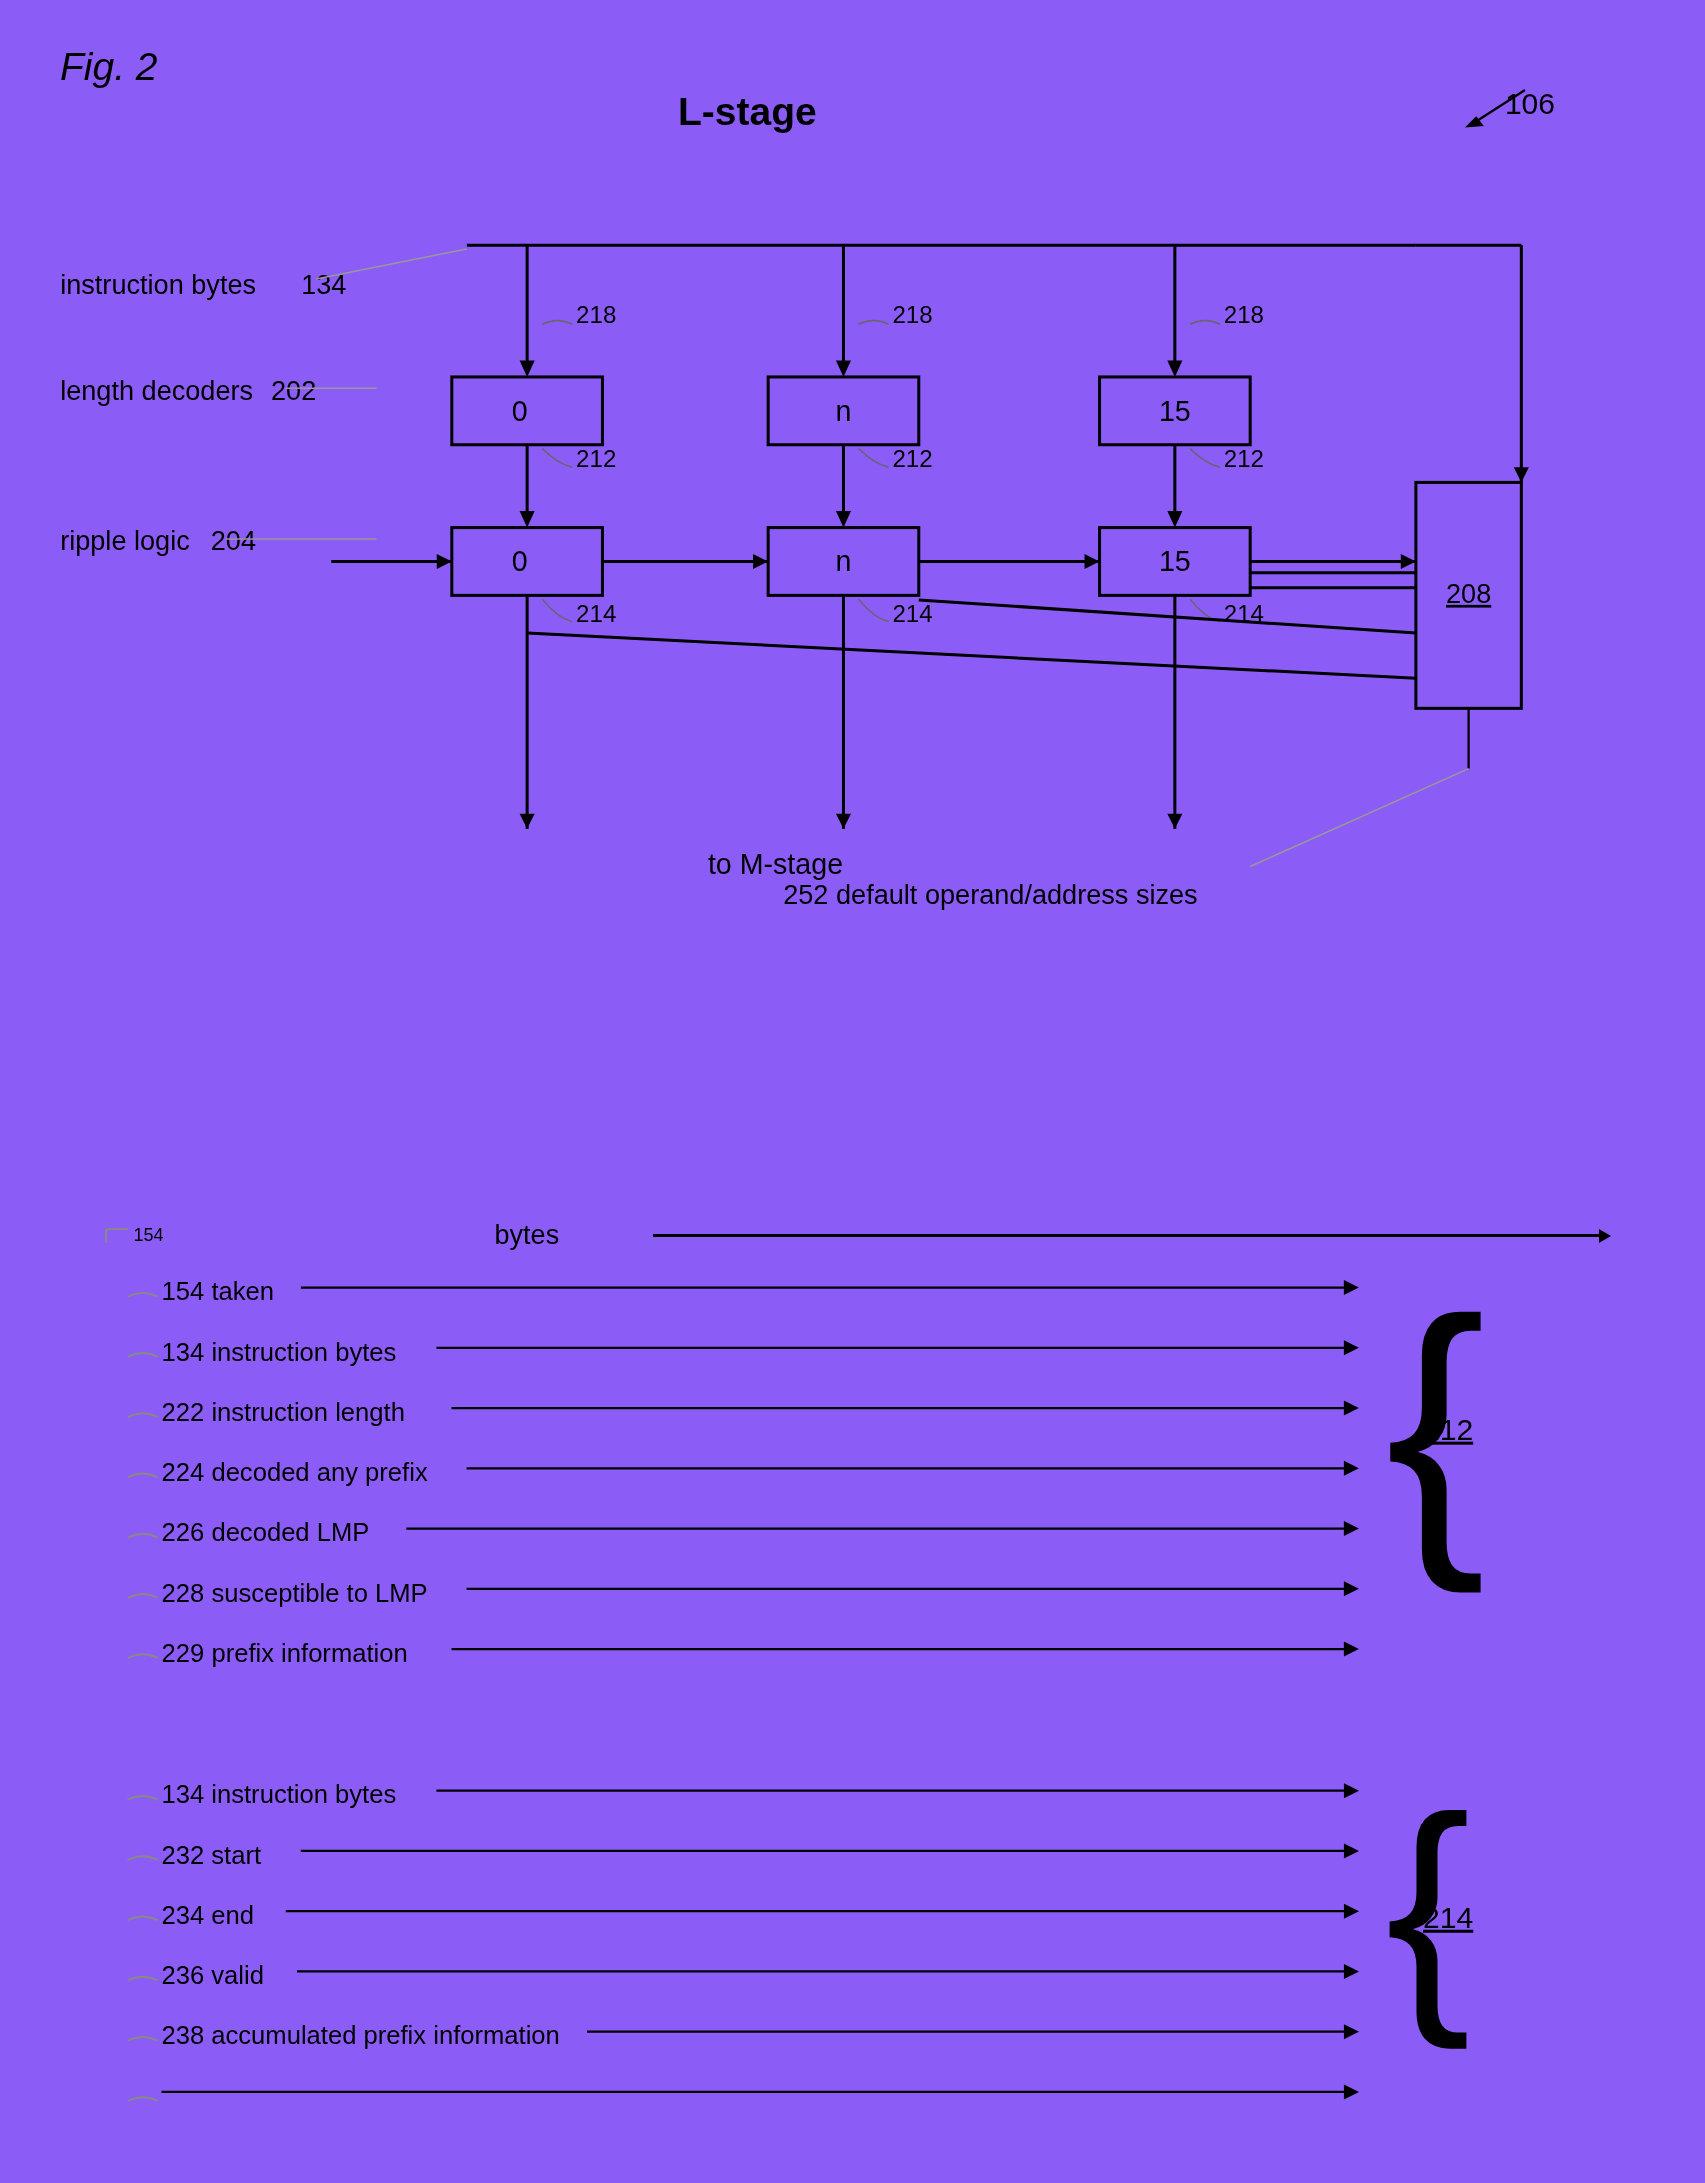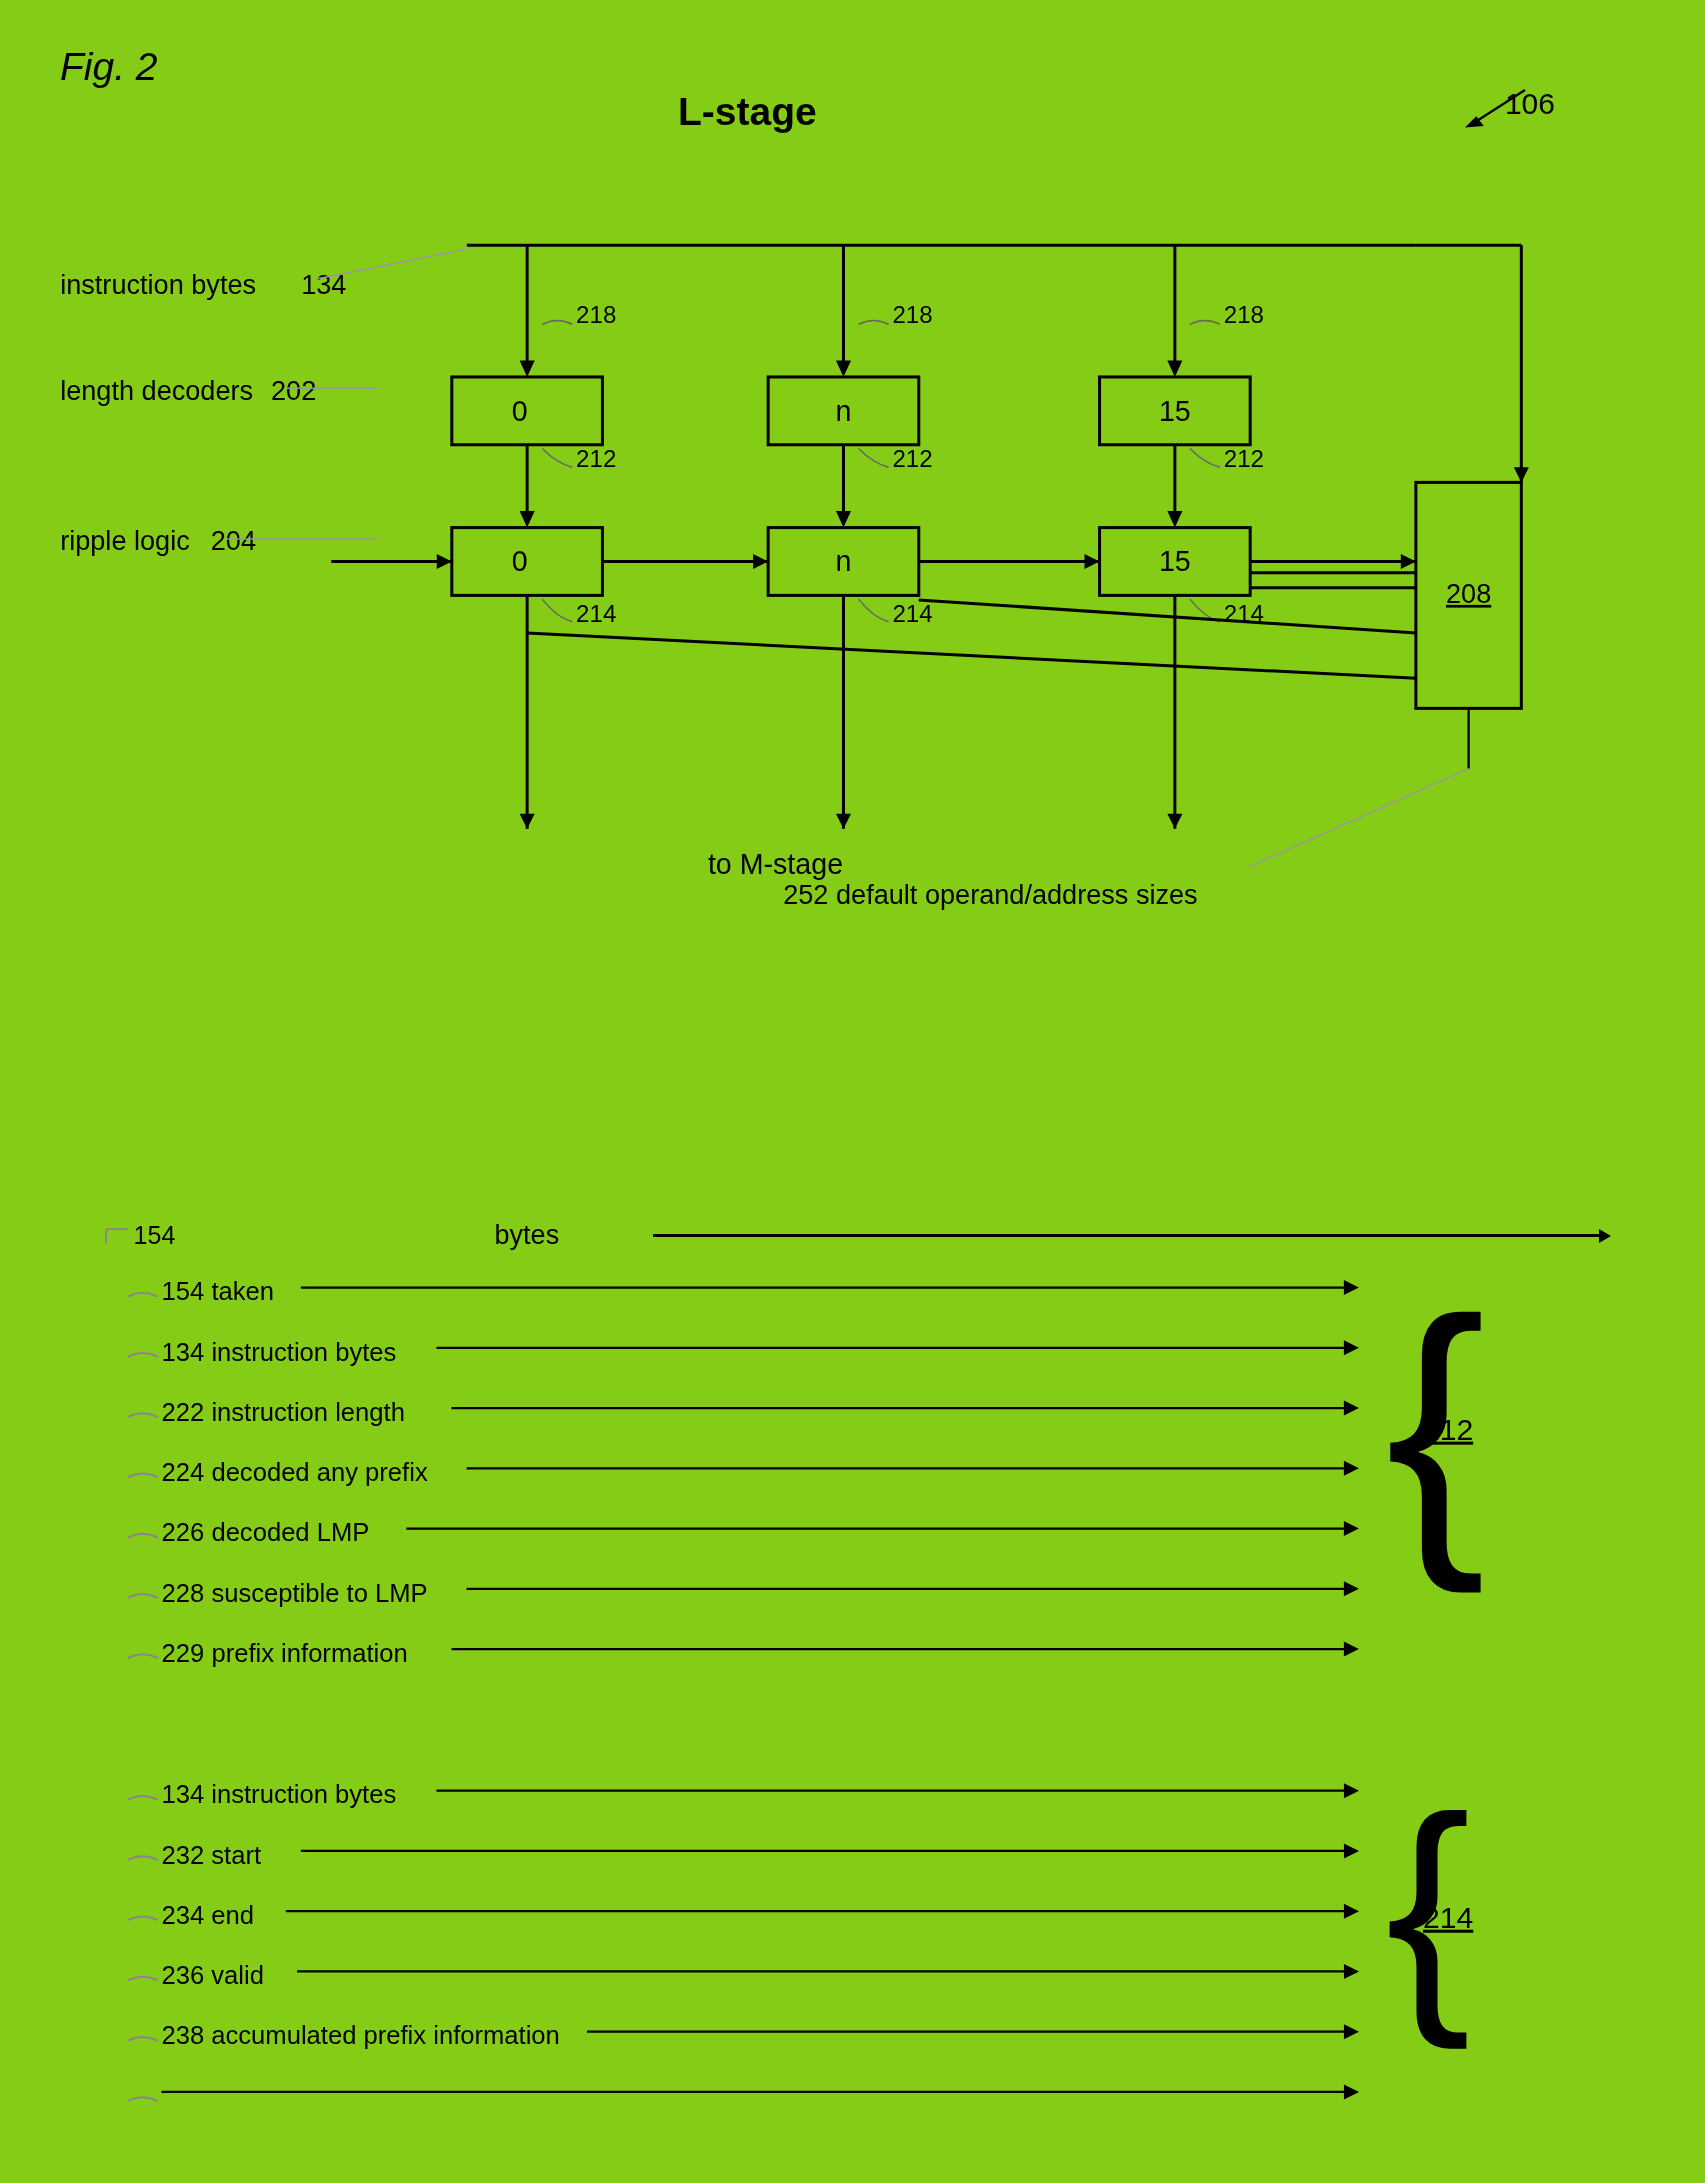--- a/index.html
+++ b/index.html
@@ -8,21 +8,21 @@
       font-family: Arial, sans-serif;
       width: 1706px;
       min-height: 2183px;
       position: relative;
       overflow: hidden;
     }
     .page {
       position: relative;
       width: 1706px;
       min-height: 2183px;
-      background: #84cc16;
+      background: #8b5cf6;
     }
     .fig-label {
       position: absolute;
       top: 45px;
       left: 60px;
       font-size: 39px;
       font-style: italic;
       font-weight: normal;
     }
     .l-stage-label {
@@ -177,21 +177,21 @@
     <line x1="1820" y1="125" x2="1960" y2="125" stroke="#000" stroke-width="4"></line>
     <line x1="1960" y1="125" x2="1960" y2="440" stroke="#000" stroke-width="4"></line>
     <polygon points="1950,420 1970,420 1960,440" fill="#000"></polygon>
   </svg>
 
   <div style="position:absolute;top:1220px;left:105px;width:1506px;">
     <div style="position:relative;">
 
       <div class="signal-row">
         <span style="display:inline-block;width:22.6px;height:15px;border-top:2.3px solid #888;border-left:2.3px solid #888;border-radius:3.8px 0 0 0;margin-right:6px;vertical-align:middle;"></span>
-        <span style="font-size:25px;min-width:361px;display:inline-block;">154</span>
+        <span style="font-size:18px;min-width:361px;display:inline-block;">154</span>
         <span style="font-size:27px;min-width:151px;display:inline-block;">bytes</span>
         <span style="display:inline-block;flex:1;height:2.3px;background:#000;position:relative;width:678px;margin-left:7.5px;"></span>
         <span style="display:inline-block;width:0;height:0;border-left:12px solid #000;border-top:7.5px solid transparent;border-bottom:7.5px solid transparent;"></span>
       </div>
 
       <svg width="1431" height="497" style="display:block;" viewBox="0 0 1900 660">
 
         <text x="1700" y="340" font-size="400" font-family="Arial">{</text>
         <text x="1750" y="220" font-size="40" font-family="Arial" text-decoration="underline">212</text>
 

